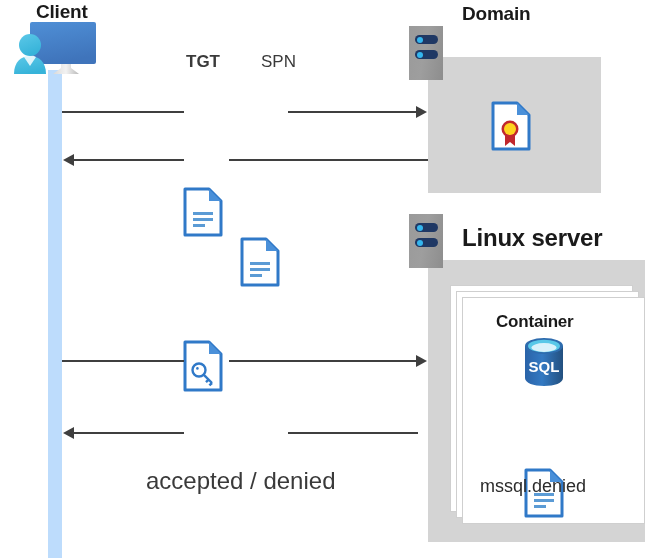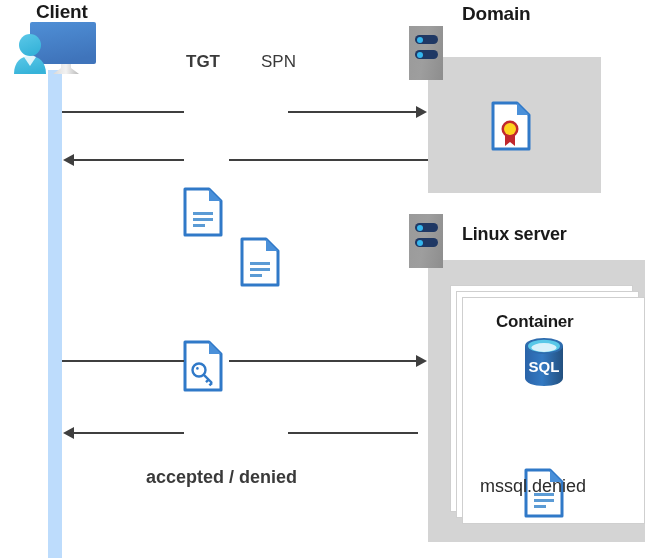--- a/index.html
+++ b/index.html
@@ -10,24 +10,24 @@
   }
   .abs{position:absolute;}
 
   
   #client-lifeline{left:48px;top:70px;width:14px;height:488px;background:#bddcfc;}
 
   
   .bold-label{font-weight:bold;color:#1a1a1a;letter-spacing:-0.2px;}
   #client-label{left:36px;top:1px;font-size:19px;}
   #dc-label{left:462px;top:2px;font-size:19px;line-height:23px;width:180px;}
-  #linux-label{left:462px;top:224px;font-size:18px;}
+  #linux-label{left:462px;top:224px;font-size:24px;}
   #container-label{left:496px;top:312px;font-size:17px;}
   #keytab-label{left:480px;top:476px;font-size:18px;color:#2b2b2b;font-weight:normal;}
-  #accepted-denied{left:146px;top:467px;font-size:18px;color:#3a3a3a;font-weight:bold;}
+  #accepted-denied{left:146px;top:467px;font-size:24px;color:#3a3a3a;}
   .tiny-label{font-size:17px;color:#3a3a3a;}
   #tgt-label{left:186px;top:52px;font-weight:bold;}
   #spn-label{left:241px;top:52px;margin-left:20px;}
 
   
   .gray-panel{background:#d4d4d4;}
   #dc-panel{left:428px;top:57px;width:173px;height:136px;}
   #linux-panel{left:428px;top:260px;width:217px;height:282px;}
 
   

